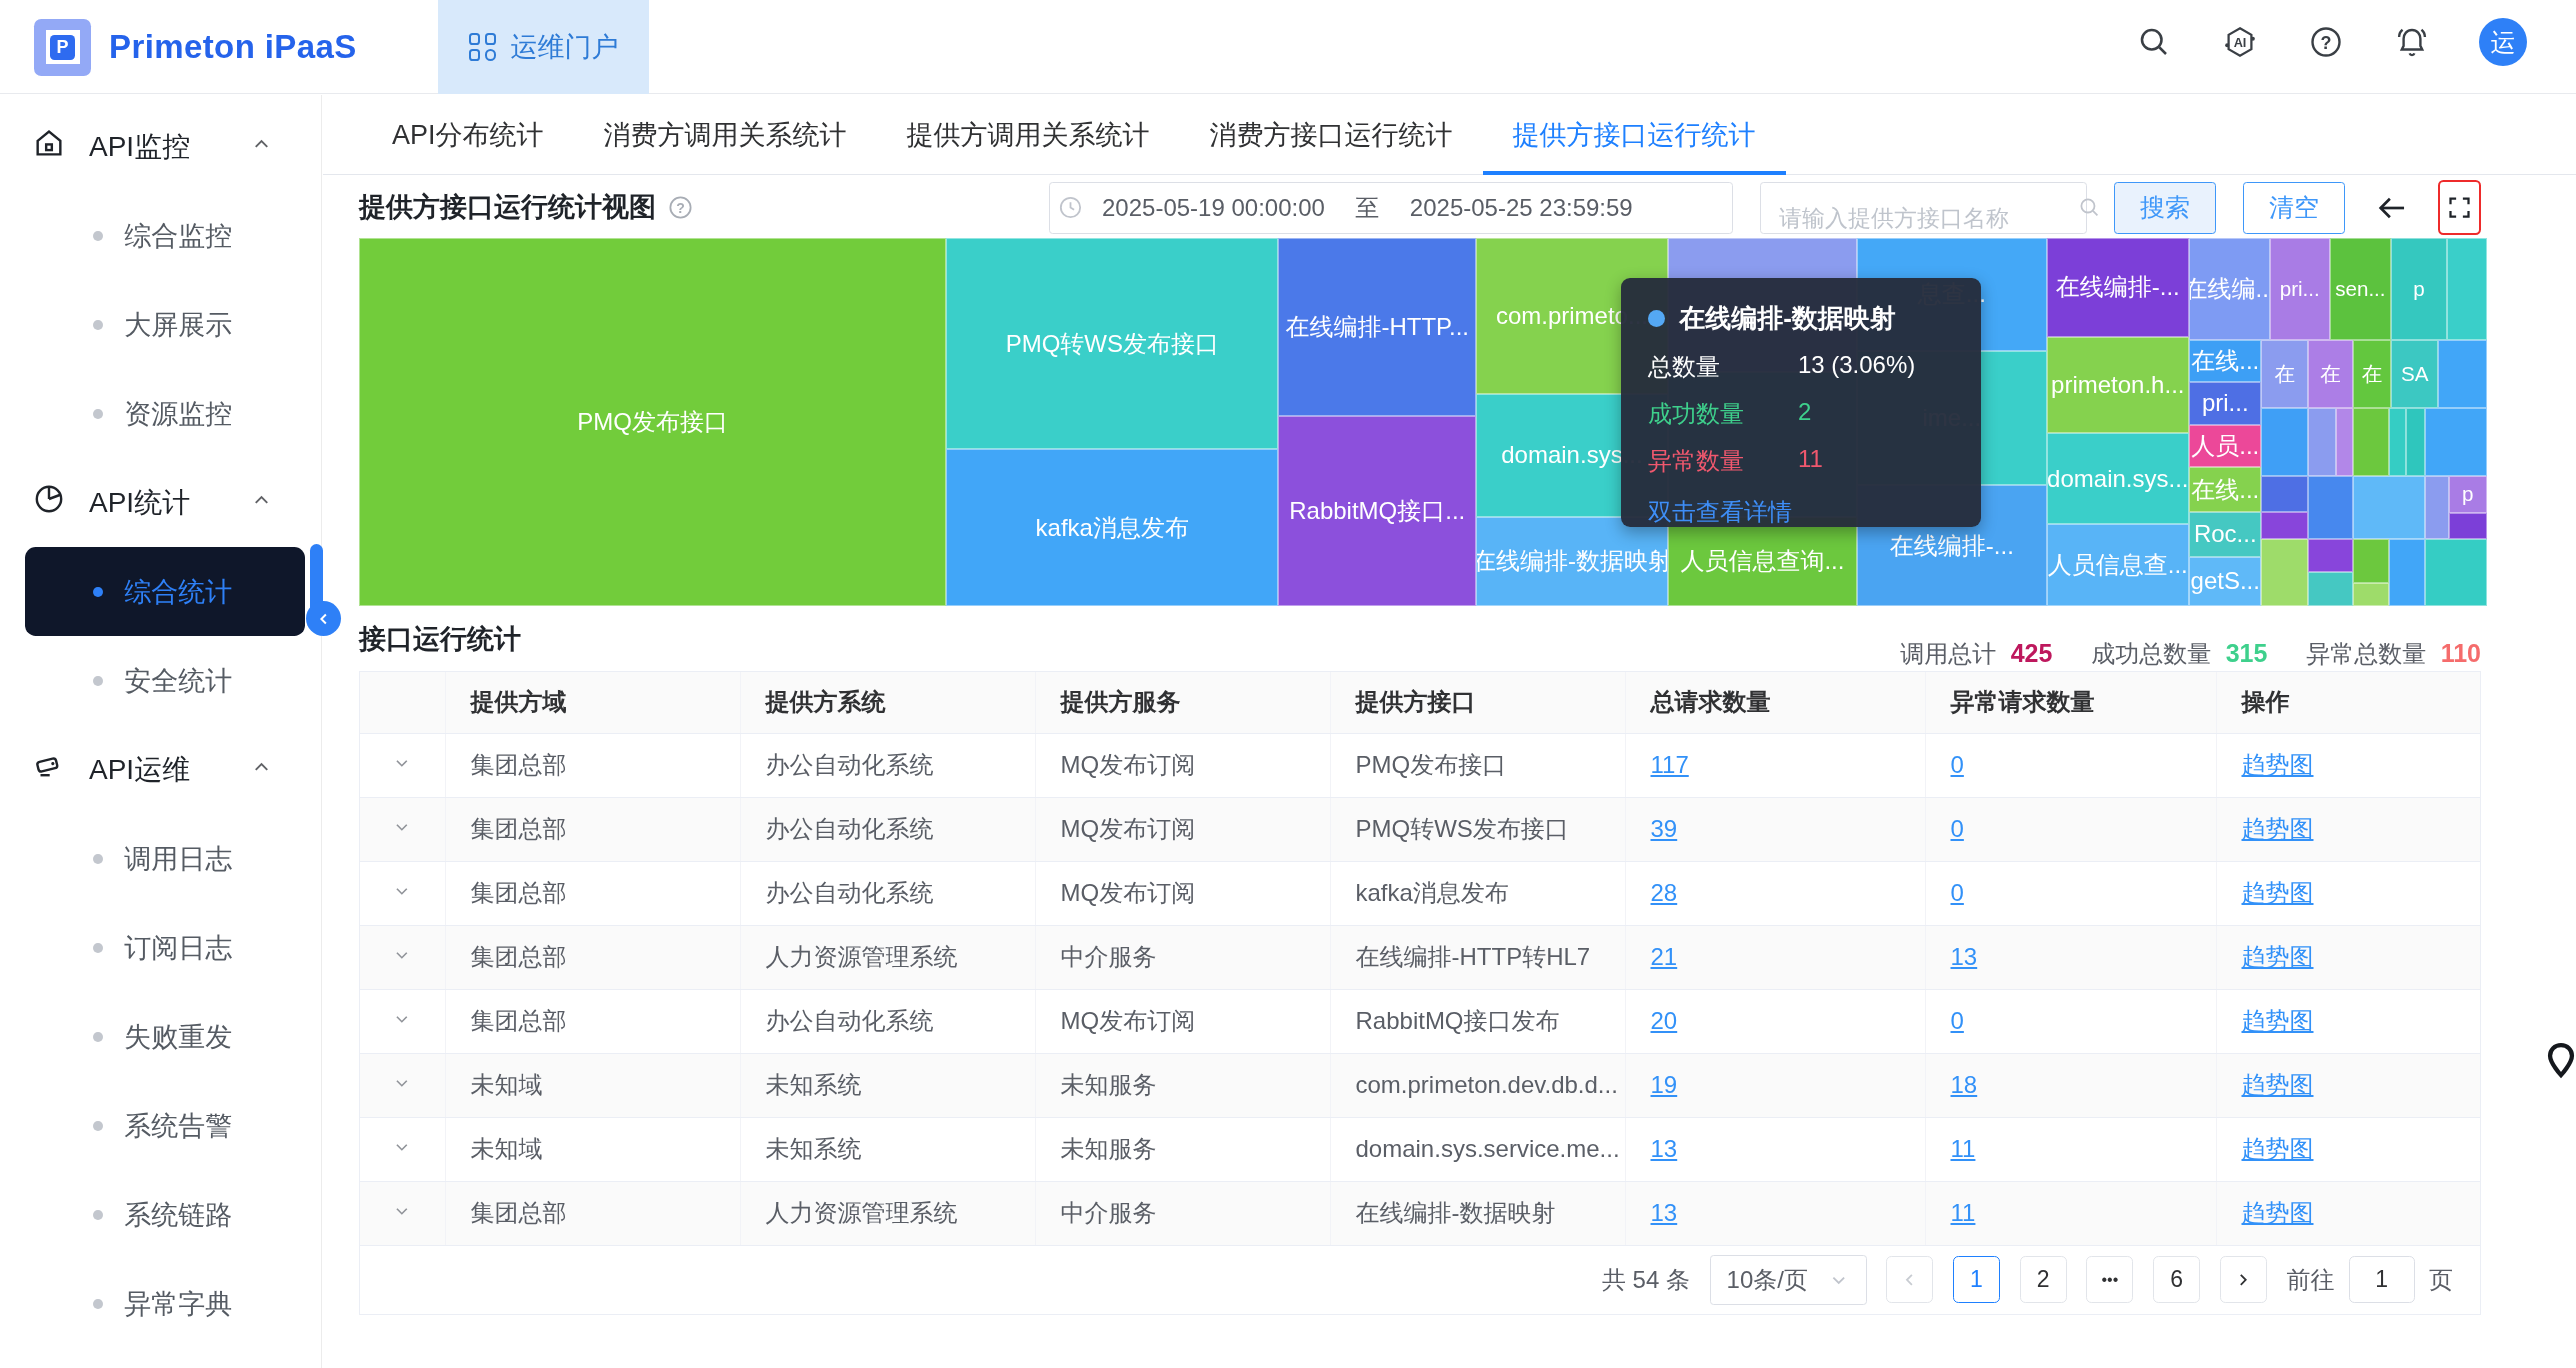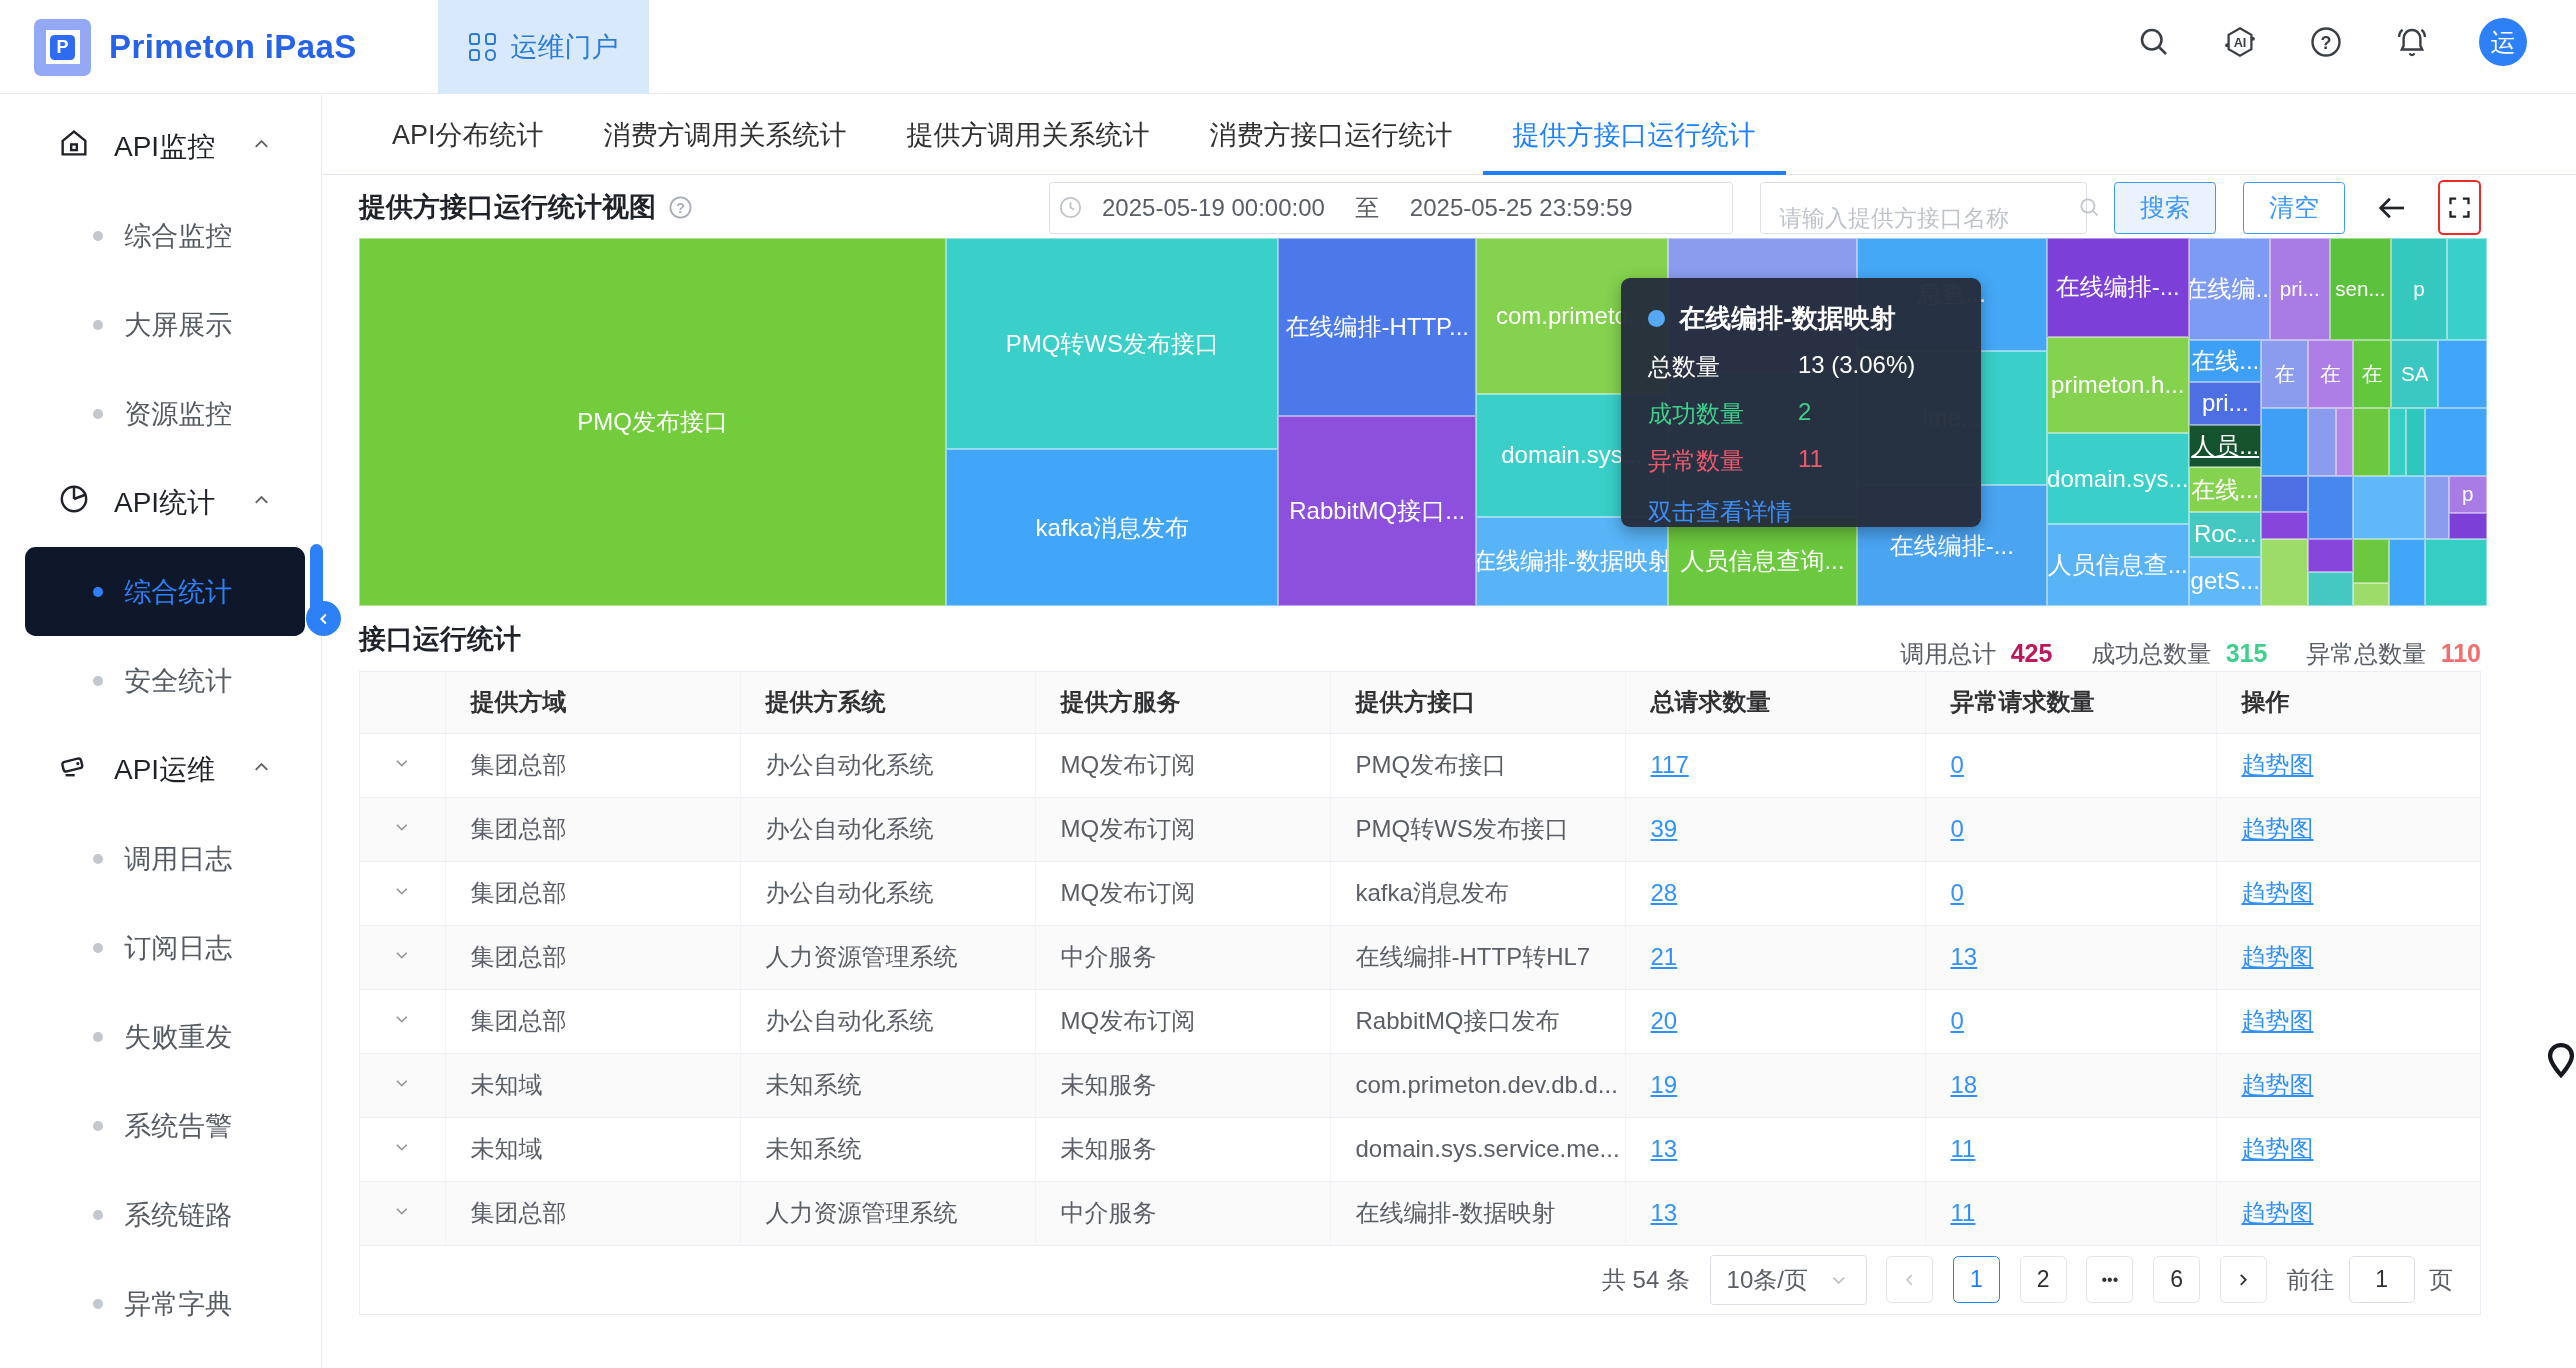--- a/index.html
+++ b/index.html
@@ -24,21 +24,21 @@
   .grid-icon i:nth-child(4){border-radius:50%;}
   .header-right{position:absolute;right:49px;top:0;height:84px;display:flex;align-items:center;gap:48px;}
   .hicon{width:38px;height:38px;color:#3a3f45;display:flex;align-items:center;justify-content:center;cursor:pointer;}
   .hicon svg{width:36px;height:36px;}
   .avatar{width:48px;height:48px;border-radius:50%;background:#2e80f7;color:#fff;font-size:25px;
           display:flex;align-items:center;justify-content:center;cursor:pointer;}
 
   
   .sidebar{position:absolute;left:0;top:95px;width:322px;bottom:0;background:#fff;
            border-right:0.9px solid #ececec;padding-top:7.2px;z-index:10;}
-  .menu-title{height:89px;display:flex;align-items:center;padding-left:57px;gap:23px;
+  .menu-title{height:89px;display:flex;align-items:center;padding-left:32px;gap:23px;
            font-size:28px;color:#1f2329;cursor:pointer;}
   .menu-title svg{width:34px;height:34px;flex:0 0 auto;}
   .menu-title .chev{margin-left:auto;margin-right:48px;}
   .menu-title .chev svg{width:23px;height:23px;color:#606266;}
   .menu-item{height:89px;display:flex;align-items:center;gap:21.5px;margin:0 16px 0 25px;
            padding-left:68px;border-radius:10.7px;font-size:27px;color:#555b63;cursor:pointer;}
   .menu-item .dot{width:9.8px;height:9.8px;border-radius:50%;background:#c3c7ce;flex:0 0 auto;}
   .menu-item.active{background:#0f172a;color:#2e80f7;}
   .menu-item.active .dot{background:#2e80f7;}
 
@@ -385,21 +385,21 @@
         </div>
         <div class="tm-block" style="left: 86%; top: 86.6%; width: 3.4%; height: 13.4%; background: rgb(95, 185, 248);">
           <span>getS...</span>
         </div>
         <div class="tm-block" style="left: 86%; top: 74.5%; width: 3.4%; height: 12.1%; background: rgb(69, 200, 194);">
           <span>Roc...</span>
         </div>
         <div class="tm-block" style="left: 86%; top: 62.3%; width: 3.4%; height: 12.2%; background: rgb(133, 210, 78);">
           <span>在线...</span>
         </div>
-        <div class="tm-block" style="left: 86%; top: 50.8%; width: 3.4%; height: 11.5%; background: #14532d; text-decoration: underline;">
+        <div class="tm-block" style="left: 86%; top: 50.8%; width: 3.4%; height: 11.5%; background: #ec4899;">
           <span>人员...</span>
         </div>
         <div class="tm-block" style="left: 86%; top: 39.1%; width: 3.4%; height: 11.7%; background: rgb(78, 111, 228);">
           <span>pri...</span>
         </div>
         <div class="tm-block" style="left: 86%; top: 27.7%; width: 3.4%; height: 11.4%; background: rgb(61, 159, 245);">
           <span>在线...</span>
         </div>
         <div class="tm-block" style="left: 86%; top: 0%; width: 3.8%; height: 27.7%; background: rgb(126, 155, 243);">
           <span>在线编...</span>

